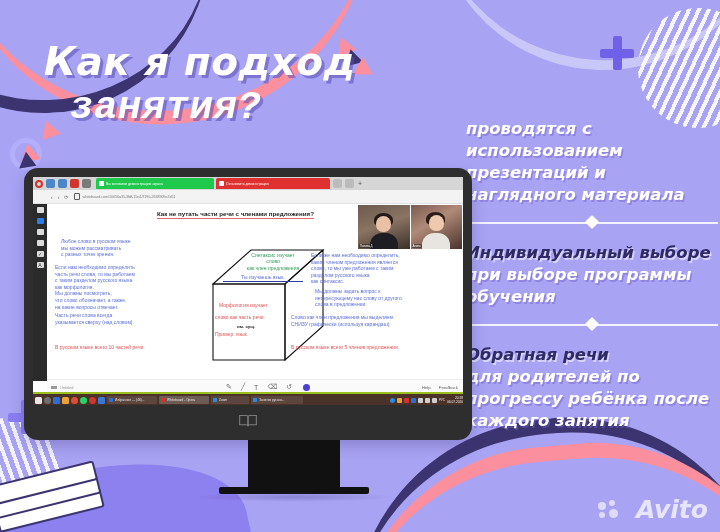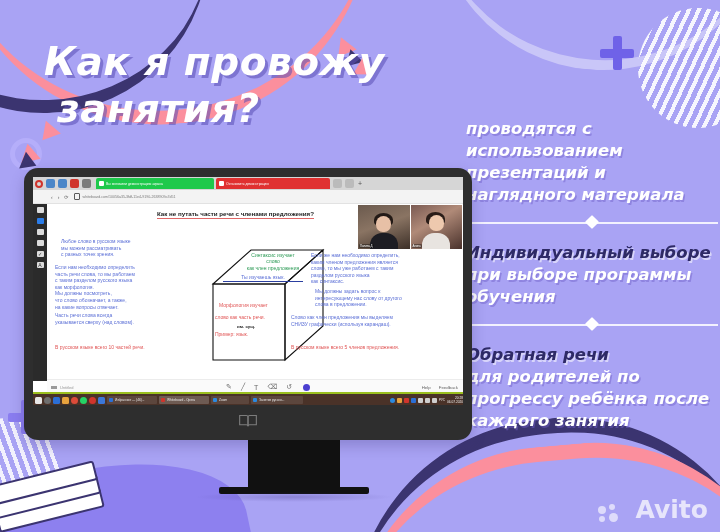--- a/index.html
+++ b/index.html
@@ -79,21 +79,21 @@
   .book.b3{top:28px;}
 
   
   .title{
     position:absolute;left:44px;top:38px;width:400px;
     color:#ffffff;font-size:39px;line-height:47px;font-weight:bold;font-style:italic;
     letter-spacing:.5px;
     text-shadow:3px 3px 0 rgba(90,78,180,.55);
     font-family:"DejaVu Sans", sans-serif;
   }
-  .title .l2{display:block;margin-left:13px;}
+  .title .l2{display:block;margin-left:26px;font-family:Liberation Mono, monospace;}
 
   
   .rightcol{position:absolute;left:466px;top:118px;width:252px;}
   .rblock{margin-bottom:6px;}
   .rhead{
     color:#2e2a66;font-size:16.5px;line-height:22px;font-weight:bold;font-style:italic;
     text-shadow:1.5px 1.5px 0 rgba(255,255,255,.55);
     font-family:"DejaVu Sans", sans-serif;
   }
   .rbody{
@@ -177,21 +177,21 @@
   .vtile .bgroom{position:absolute;inset:0;}
   .v1 .bgroom{background:linear-gradient(160deg,#6b5a4e 0%,#8a7463 45%,#3d3028 100%);}
   .v2 .bgroom{background:linear-gradient(150deg,#7a5a52 0%,#b08a78 40%,#4a322c 100%);}
   .head{position:absolute;left:50%;width:15px;height:16px;border-radius:50% 50% 45% 45%;}
   .hair{position:absolute;left:50%;width:19px;height:13px;border-radius:50% 50% 30% 30%;background:#231a16;}
   .body{position:absolute;left:50%;width:28px;height:16px;border-radius:12px 12px 0 0;}
   .vname{position:absolute;left:1px;bottom:1px;font-size:2.8px;color:#fff;background:rgba(0,0,0,.35);
     padding:0 1px;border-radius:1px;white-space:nowrap;}
 
   
-  .avito{position:absolute;right:12px;bottom:8px;display:flex;align-items:flex-end;gap:16px;opacity:.72;}
+  .avito{position:absolute;right:12px;bottom:8px;display:flex;align-items:center;gap:16px;opacity:.72;font-style:italic;}
   .avito .dots{position:relative;width:22px;height:20px;}
   .avito .dots b{position:absolute;border-radius:50%;display:block;}
   .avito .txtw{font-size:25px;font-weight:bold;color:#ffffff;font-family:"DejaVu Sans",sans-serif;}
 </style>
 </head>
 <body>
 
 <div id="poster">
 
   <div class="bg-top-soft deco"></div>
@@ -214,21 +214,21 @@
   <div class="wave-br-navy deco"></div>
   <div class="wave-br-pink deco"></div>
 
   <div class="books deco">
     <div class="book b3"></div>
       <div class="book b2"></div>
       <div class="book b1"></div>
   </div>
 
   <div class="title">
-    <span>Как я провожу</span>
+    <span>Как я подход</span>
     <span class="l2">занятия?</span>
   </div>
 
   <div class="rightcol">
     <div class="rblock">
       <div class="rbody">проводятся
 с использованием
 презентаций и
 наглядного материала</div>
     </div>

